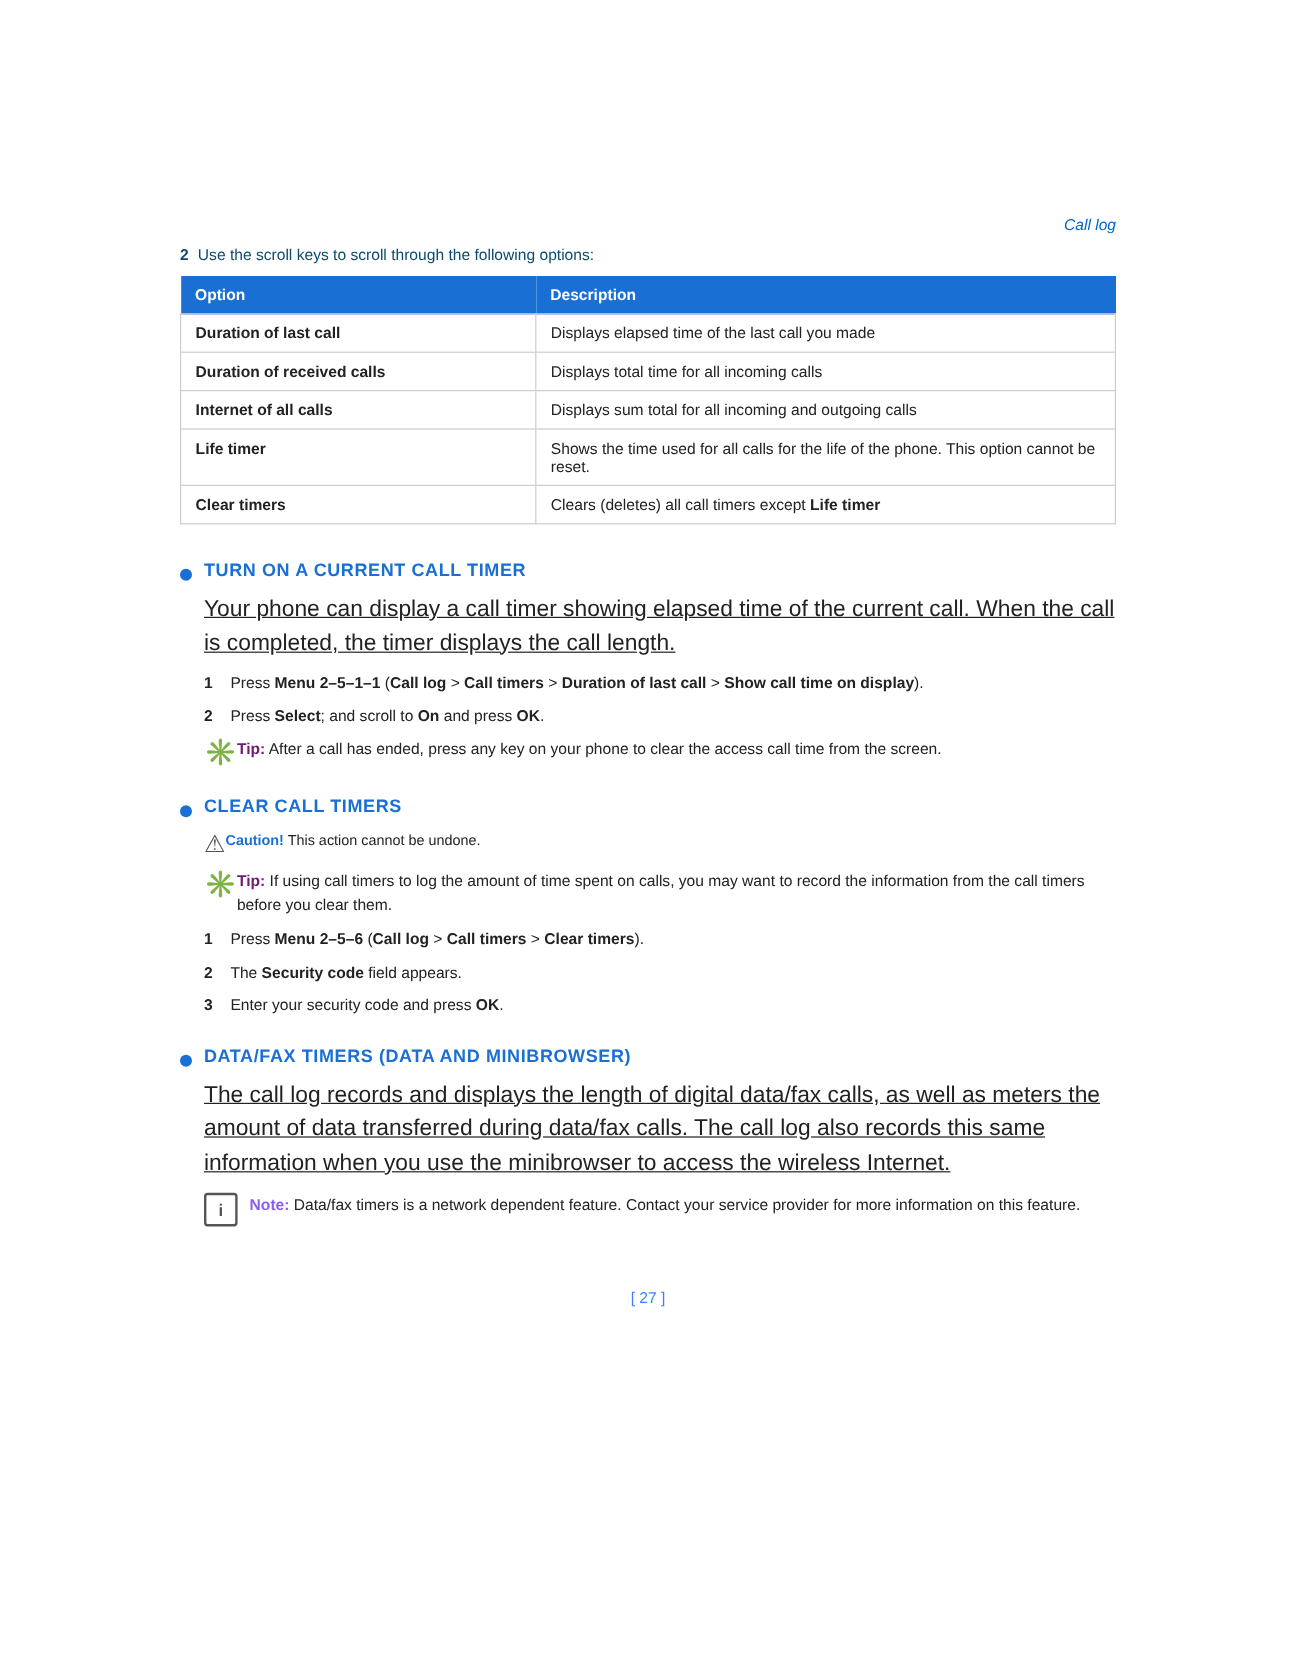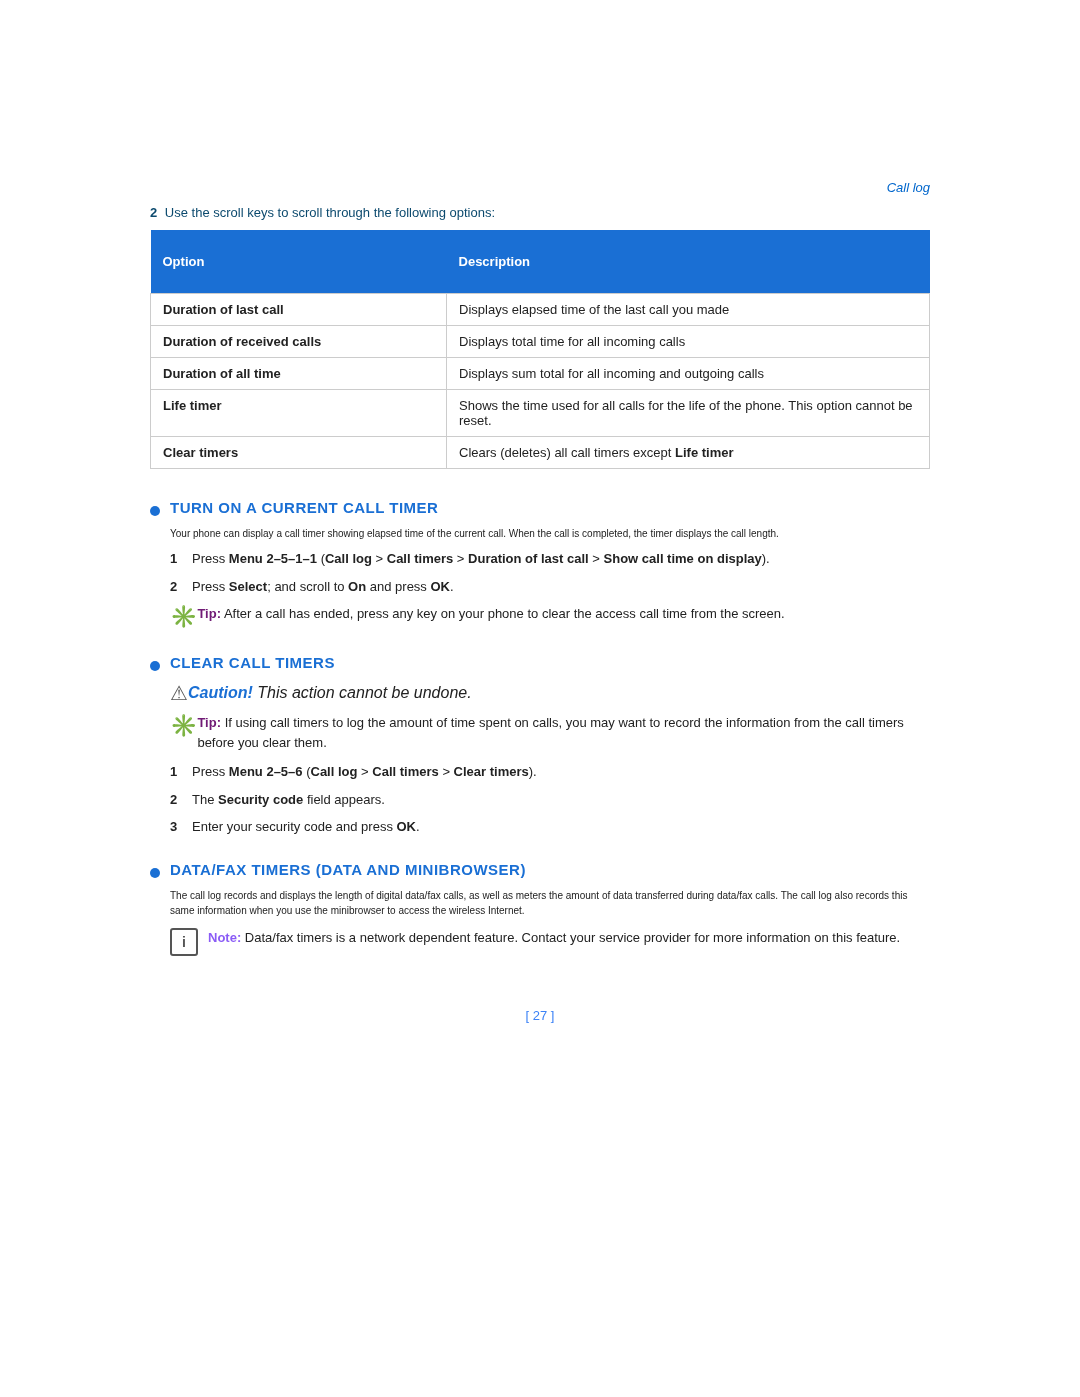--- a/index.html
+++ b/index.html
@@ -36,21 +36,21 @@
       width: 100%;
       border-collapse: collapse;
       margin-bottom: 30px;
       font-size: 13px;
     }
     table.options-table thead tr {
       background-color: #1a6fd4;
       color: #ffffff;
     }
     table.options-table thead th {
-      padding: 24px 12px;
+      padding: 8px 12px;
       text-align: left;
       font-weight: bold;
       font-size: 13px;
     }
     table.options-table tbody tr {
       border-bottom: 1px solid #ccc;
     }
     table.options-table tbody td {
       padding: 8px 12px;
       vertical-align: top;
@@ -79,23 +79,24 @@
       font-size: 15px;
       font-weight: bold;
       text-transform: uppercase;
       letter-spacing: 0.5px;
     }
     .section-body {
       margin-left: 20px;
       margin-bottom: 24px;
     }
     .section-body p {
-      font-size: 10px;
+      font-size: 19px;
       margin-bottom: 8px;
       line-height: 1.5;
+      text-decoration: underline;
     }
     .step-item {
       display: flex;
       margin-bottom: 8px;
       font-size: 13px;
       line-height: 1.5;
     }
     .step-item .step-num {
       font-weight: bold;
       min-width: 18px;
@@ -119,23 +120,22 @@
     .tip-text .tip-label {
       color: #701a75;
       font-weight: bold;
     }
     .caution-box {
       display: flex;
       align-items: flex-start;
       margin: 8px 0 6px 0;
     }
     .caution-text {
-      font-size: 16px;
-      line-height: 1.5;
-      font-style: italic;
+      font-size: 12px;
+      line-height: 1.5;
     }
     .caution-text .caution-label {
       color: #1a6fd4;
       font-weight: bold;
     }
     .note-box {
       display: flex;
       align-items: flex-start;
       margin: 10px 0 8px 0;
     }
@@ -201,21 +201,21 @@
     <tbody id="table-body">
     <tr>
           <td>Duration of last call</td>
           <td>Displays elapsed time of the last call you made</td>
         </tr>
         <tr>
           <td>Duration of received calls</td>
           <td>Displays total time for all incoming calls</td>
         </tr>
         <tr>
-          <td>Duration of all time</td>
+          <td>Internet of all calls</td>
           <td>Displays sum total for all incoming and outgoing calls</td>
         </tr>
         <tr>
           <td>Life timer</td>
           <td>Shows the time used for all calls for the life of the phone. This option cannot be reset.</td>
         </tr>
         <tr>
           <td>Clear timers</td>
           <td>Clears (deletes) all call timers except <b>Life timer</b></td>
         </tr>

